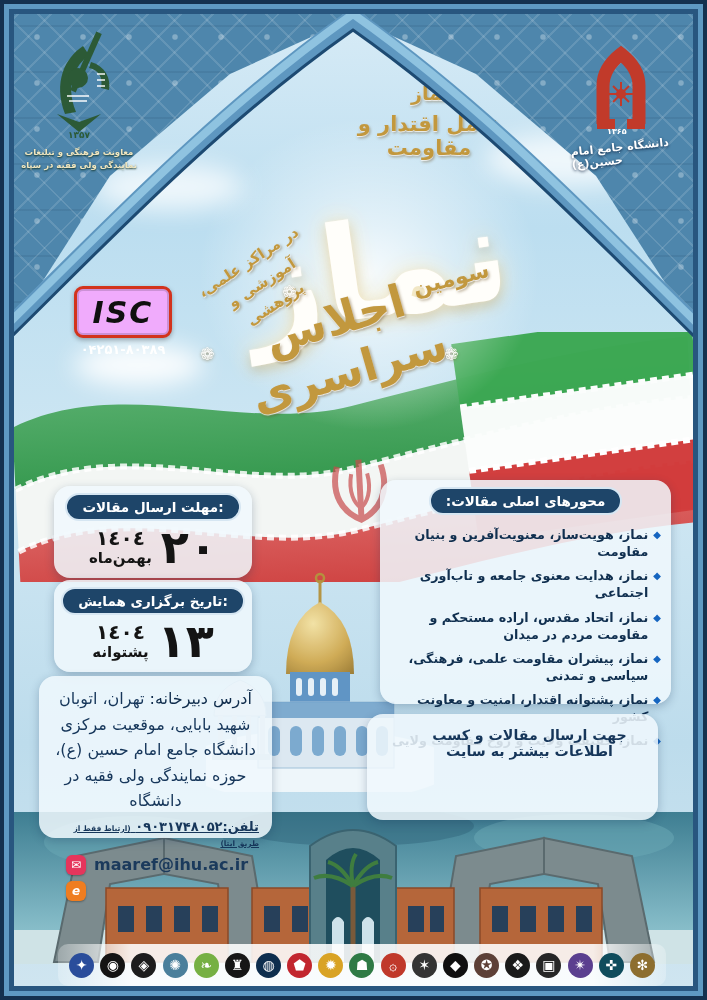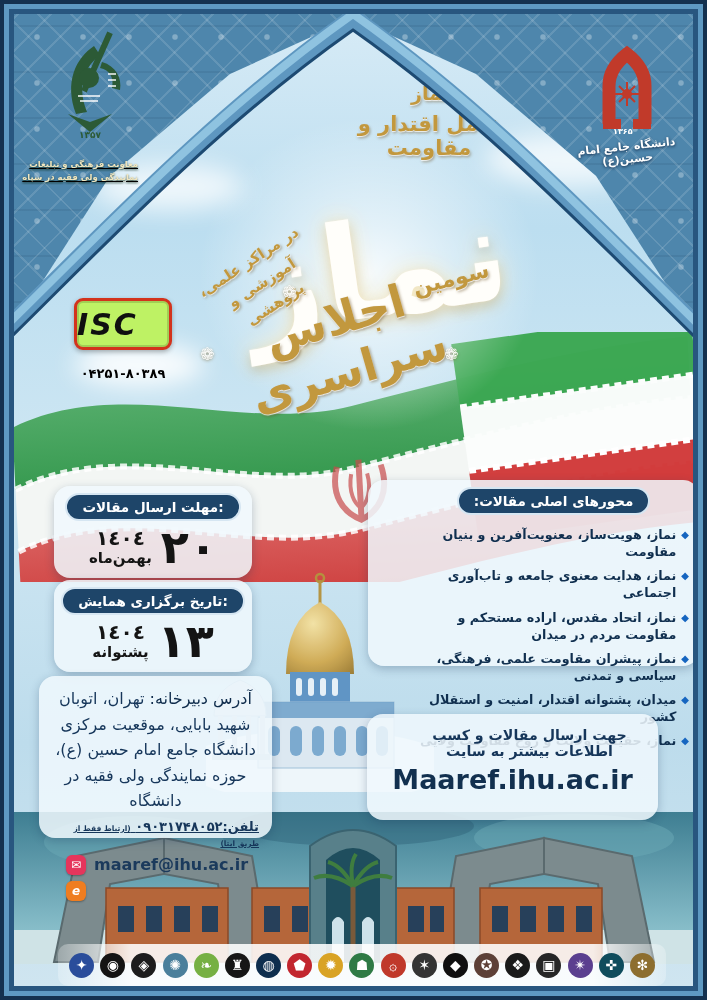--- a/index.html
+++ b/index.html
@@ -28,24 +28,24 @@
   .sky{
     position:absolute;inset:0;
     background:linear-gradient(180deg,#d7ebf6 0%,#bcdef0 22%,#cfe7f3 48%,#bddcec 75%,#cfe5f0 100%);
     clip-path:polygon(0px 312px,96px 162px,216px 60px,339px 4px,462px 60px,582px 162px,679px 312px,679px 972px,0px 972px);
   }
   .cloud{position:absolute;background:rgba(255,255,255,.9);border-radius:50%;filter:blur(12px);}
 
   .arch-svg{position:absolute;top:-6px;left:-2px;z-index:5;pointer-events:none;}
 
   
-  .sepah{position:absolute;left:6px;top:8px;width:118px;z-index:6;text-align:right;text-decoration:underline;}
-  .sepah-caption{margin-top:14px;font-size:8.5px;font-weight:bold;color:#f0e6c0;
+  .sepah{position:absolute;left:6px;top:8px;width:118px;z-index:6;text-align:center;}
+  .sepah-caption{margin-top:2px;font-size:8.5px;font-weight:bold;color:#f0e6c0;
     text-shadow:0 1px 2px rgba(10,40,20,.9);line-height:1.5;}
-  .ihu{position:absolute;right:10px;top:20px;width:112px;z-index:6;text-align:center;}
+  .ihu{position:absolute;right:10px;top:20px;width:112px;z-index:6;text-align:left;}
   .ihu-caption{margin-top:-2px;font-size:11px;font-weight:bold;color:#ffffff;
     transform:rotate(-6deg);text-shadow:0 1px 3px rgba(10,30,60,.9);}
 
   
   .gold{color:#c2983e;text-shadow:0 1px 1px rgba(255,255,255,.8),1px 2px 3px rgba(90,60,10,.45);}
   .kicker{position:absolute;left:356px;top:68px;width:120px;z-index:3;text-align:center;
     font-size:19px;font-weight:bold;}
   .subtitle{position:absolute;left:300px;top:98px;width:230px;z-index:3;text-align:center;
     font-size:21px;font-weight:bold;}
   .main-callig{
@@ -60,25 +60,25 @@
     font-size:15px;font-weight:bold;line-height:1.65;transform:rotate(-33deg);}
   .ordinal{position:absolute;left:398px;top:252px;z-index:3;font-size:22px;font-weight:bold;
     transform:rotate(-14deg);}
   .event-name{position:absolute;left:168px;top:278px;width:320px;z-index:3;text-align:center;
     font-size:45px;font-weight:bold;transform:rotate(-16deg);letter-spacing:1px;}
   .ornament{position:absolute;z-index:3;color:#fff;font-size:17px;
     text-shadow:0 1px 3px rgba(120,90,30,.6);}
 
   
   .isc-wrap{position:absolute;left:48px;top:268px;width:122px;z-index:3;text-align:center;}
-  .isc-box{width:92px;height:46px;margin:16px auto;background:#bef264;border:3px solid #d3331c;
-    border-radius:9px;display:flex;align-items:center;
+  .isc-box{width:92px;height:46px;margin:4px auto;background:#f0abfc;border:3px solid #d3331c;
+    border-radius:9px;display:flex;align-items:center;justify-content:center;
     box-shadow:inset 0 0 0 2px rgba(0,0,0,.15),0 2px 5px rgba(0,0,0,.3);}
   .isc-text{font-size:30px;font-weight:bold;font-style:italic;color:#101010;letter-spacing:2px;}
-  .isc-code{margin-top:3px;font-size:13px;font-weight:bold;color:#000000;direction:ltr;}
+  .isc-code{margin-top:3px;font-size:13px;font-weight:bold;color:#ffffff;direction:ltr;}
 
   
   .box{position:absolute;background:rgba(240,248,253,.86);border-radius:16px;z-index:3;
     box-shadow:0 3px 10px rgba(25,55,90,.28);}
   .pill{display:block;width:fit-content;margin:7px auto 0;background:#1e4569;color:#ffffff;
     border:2px solid #d6e6f2;border-radius:18px;padding:4px 15px;
     font-size:13.5px;font-weight:bold;text-align:center;white-space:nowrap;}
 
   .date-row{display:flex;direction:rtl;justify-content:center;align-items:center;gap:9px;margin-top:3px;}
   .day{font-size:46px;font-weight:bold;color:#141414;line-height:1;}
@@ -91,21 +91,21 @@
   .addr-label{color:#0f2c4c;}
   .phone-line{margin-top:5px;font-size:13px;font-weight:bold;color:#16365a;text-align:right;text-decoration:underline;}
   .phone-note{font-size:7.5px;font-weight:bold;}
   .contact-row{display:flex;direction:ltr;align-items:center;gap:8px;margin-top:6px;padding-left:14px;}
   .cicon{width:20px;height:20px;border-radius:6px;display:flex;align-items:center;justify-content:center;
     color:#fff;font-size:12px;font-weight:bold;flex:0 0 auto;box-shadow:0 1px 2px rgba(0,0,0,.3);}
   .cicon.email{background:#e5355c;}
   .cicon.eitaa{background:#ef7d20;font-style:italic;}
   .ctext{font-size:16px;font-weight:bold;color:#1b3a5c;direction:ltr;}
 
-  .topics-box{left:354px;top:466px;width:291px;height:186px;direction:rtl;padding-left:40px;}
+  .topics-box{left:366px;top:466px;width:291px;height:224px;direction:rtl;}
   .topics-list{padding:4px 10px 0 8px;}
   .topic{display:flex;gap:5px;align-items:flex-start;margin-top:7px;
     font-size:12.7px;font-weight:bold;color:#102f4f;line-height:1.35;text-align:right;}
   .diamond{color:#1565c0;font-size:10px;line-height:1.7;flex:0 0 auto;}
 
   .website-box{left:353px;top:700px;width:291px;height:106px;direction:rtl;text-align:center;
     padding-top:13px;box-sizing:border-box;}
   .w-line{font-size:14.2px;font-weight:bold;color:#16365a;padding-left:34px;}
   .w-url{font-size:27px;font-weight:bold;color:#12304f;direction:ltr;margin:5px 0 3px;}
 
@@ -341,32 +341,31 @@
       <div class="topic">
           <span class="diamond">◆</span>
           <span>نماز، اتحاد مقدس، اراده مستحکم و مقاومت مردم در میدان</span>
         </div>
       <div class="topic">
           <span class="diamond">◆</span>
           <span>نماز، پیشران مقاومت علمی، فرهنگی، سیاسی و تمدنی</span>
         </div>
       <div class="topic">
           <span class="diamond">◆</span>
-          <span>میدان، پشتوانه اقتدار، امنیت و استقلال کشور</span>
+          <span>نماز، پشتوانه اقتدار، امنیت و معاونت کشور</span>
         </div>
       <div class="topic">
           <span class="diamond">◆</span>
           <span>نماز، حقیقت ولایت و روح مقاومت ولایی</span>
         </div>
     </div>
   </div>
 
   <div class="box website-box">
     <div class="w-line">جهت ارسال مقالات و کسب اطلاعات بیشتر به سایت</div>
-    <div class="w-url">Maaref.ihu.ac.ir</div>
   </div>
 
   <div class="footer-strip" id="footerStrip">
       <span class="plogo" style="background: rgb(42, 77, 155);">✦</span>
       <span class="plogo" style="background: rgb(20, 20, 20);">◉</span>
       <span class="plogo" style="background: rgb(29, 29, 29);">◈</span>
       <span class="plogo" style="background: rgb(74, 127, 155);">✺</span>
       <span class="plogo" style="background: rgb(118, 176, 67);">❧</span>
       <span class="plogo" style="background: rgb(22, 22, 22);">♜</span>
       <span class="plogo" style="background: rgb(14, 46, 78);">◍</span>

